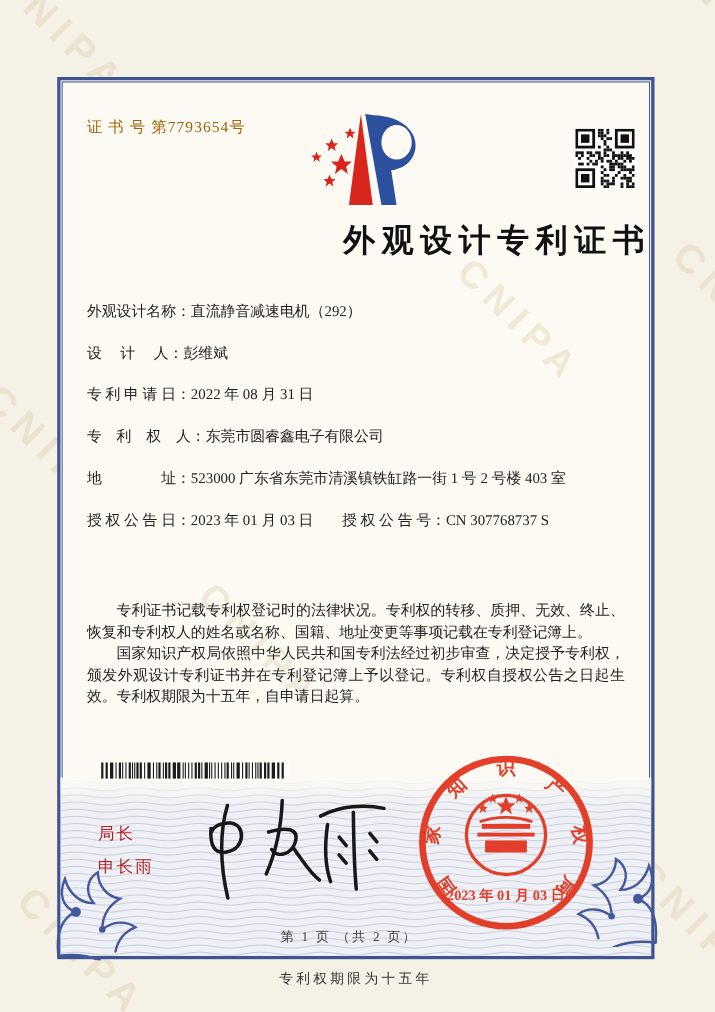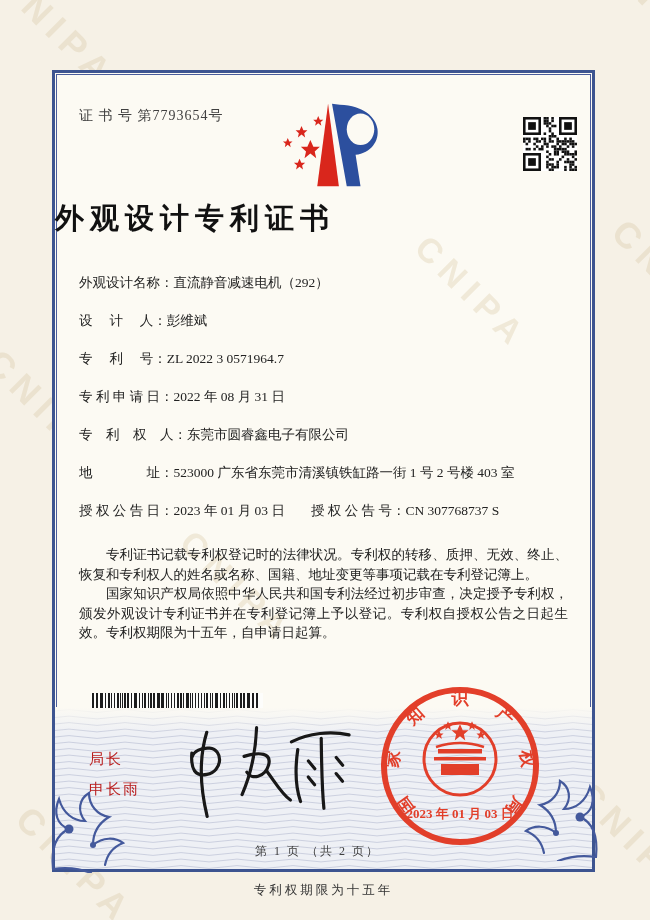--- a/index.html
+++ b/index.html
@@ -13,25 +13,25 @@
     position:absolute;font-family:"Liberation Sans","DejaVu Sans",sans-serif;
     font-weight:bold;font-size:36px;letter-spacing:8px;color:#ebe2cf;
     transform:rotate(45deg);white-space:nowrap;z-index:0;user-select:none;
   }
   .wm.in{color:#f0e9d8;font-size:34px;}
   .frame{
     position:absolute;left:52px;top:70px;width:543px;height:802px;
     background:#fcfaf3;border:3px solid #3d5490;box-sizing:border-box;z-index:1;
   }
   .frame-inner{position:absolute;inset:1px;border:1px solid #4a5c9b;pointer-events:none;z-index:1;}
-  .certno{position:absolute;left:24px;top:34px;font-size:14px;letter-spacing:1px;color:#404040;z-index:3;}
+  .certno{position:absolute;left:24px;top:34px;font-size:14px;letter-spacing:1px;color:#a16207;z-index:3;}
   .logo{position:absolute;left:218px;top:26px;z-index:3;}
   .qr{position:absolute;left:468px;top:44px;z-index:3;}
   .title{
-    position:absolute;left:0;right:0;top:126px;text-align:left;
+    position:absolute;left:0;right:0;top:126px;text-align:right;
     font-size:29px;font-weight:bold;letter-spacing:6px;color:#111;z-index:3;
   }
   .fields{position:absolute;left:24px;right:32px;top:202px;font-size:13.5px;z-index:3;}
   .frow{line-height:15px;margin-bottom:23px;white-space:nowrap;}
   .flabel{display:inline-block;color:#222;}
   .fvalue{color:#222;}
   .flabel2{margin-left:26px;}
   .paras{position:absolute;left:24px;right:24px;top:472px;font-size:13.5px;line-height:19.5px;text-align:justify;z-index:3;}
   .paras p{margin:0;text-indent:2em;}
   .barcode{position:absolute;left:36px;top:620px;z-index:3;}
@@ -215,23 +215,20 @@
   <div class="title">外观设计专利证书</div>
 
   <div class="fields">
     <div class="frow">
       <span class="flabel">外观设计名称：</span><span class="fvalue">直流静音减速电机（292）</span>
     </div>
     <div class="frow">
       <span class="flabel">设　 计　 人：</span><span class="fvalue">彭维斌</span>
     </div>
     <div class="frow">
-      <span class="flabel">专　 利　 号：</span><span class="fvalue">ZL 2022 3 0571964.7</span>
-    </div>
-    <div class="frow">
       <span class="flabel">专 利 申 请 日：</span><span class="fvalue">2022 年 08 月 31 日</span>
     </div>
     <div class="frow">
       <span class="flabel">专　利　权　人：</span><span class="fvalue">东莞市圆睿鑫电子有限公司</span>
     </div>
     <div class="frow">
       <span class="flabel">地　　　　址：</span><span class="fvalue">523000 广东省东莞市清溪镇铁缸路一街 1 号 2 号楼 403 室</span>
     </div>
     <div class="frow">
       <span class="flabel">授 权 公 告 日：</span><span class="fvalue">2023 年 01 月 03 日</span><span class="flabel flabel2">授 权 公 告 号：</span><span class="fvalue">CN 307768737 S</span>

